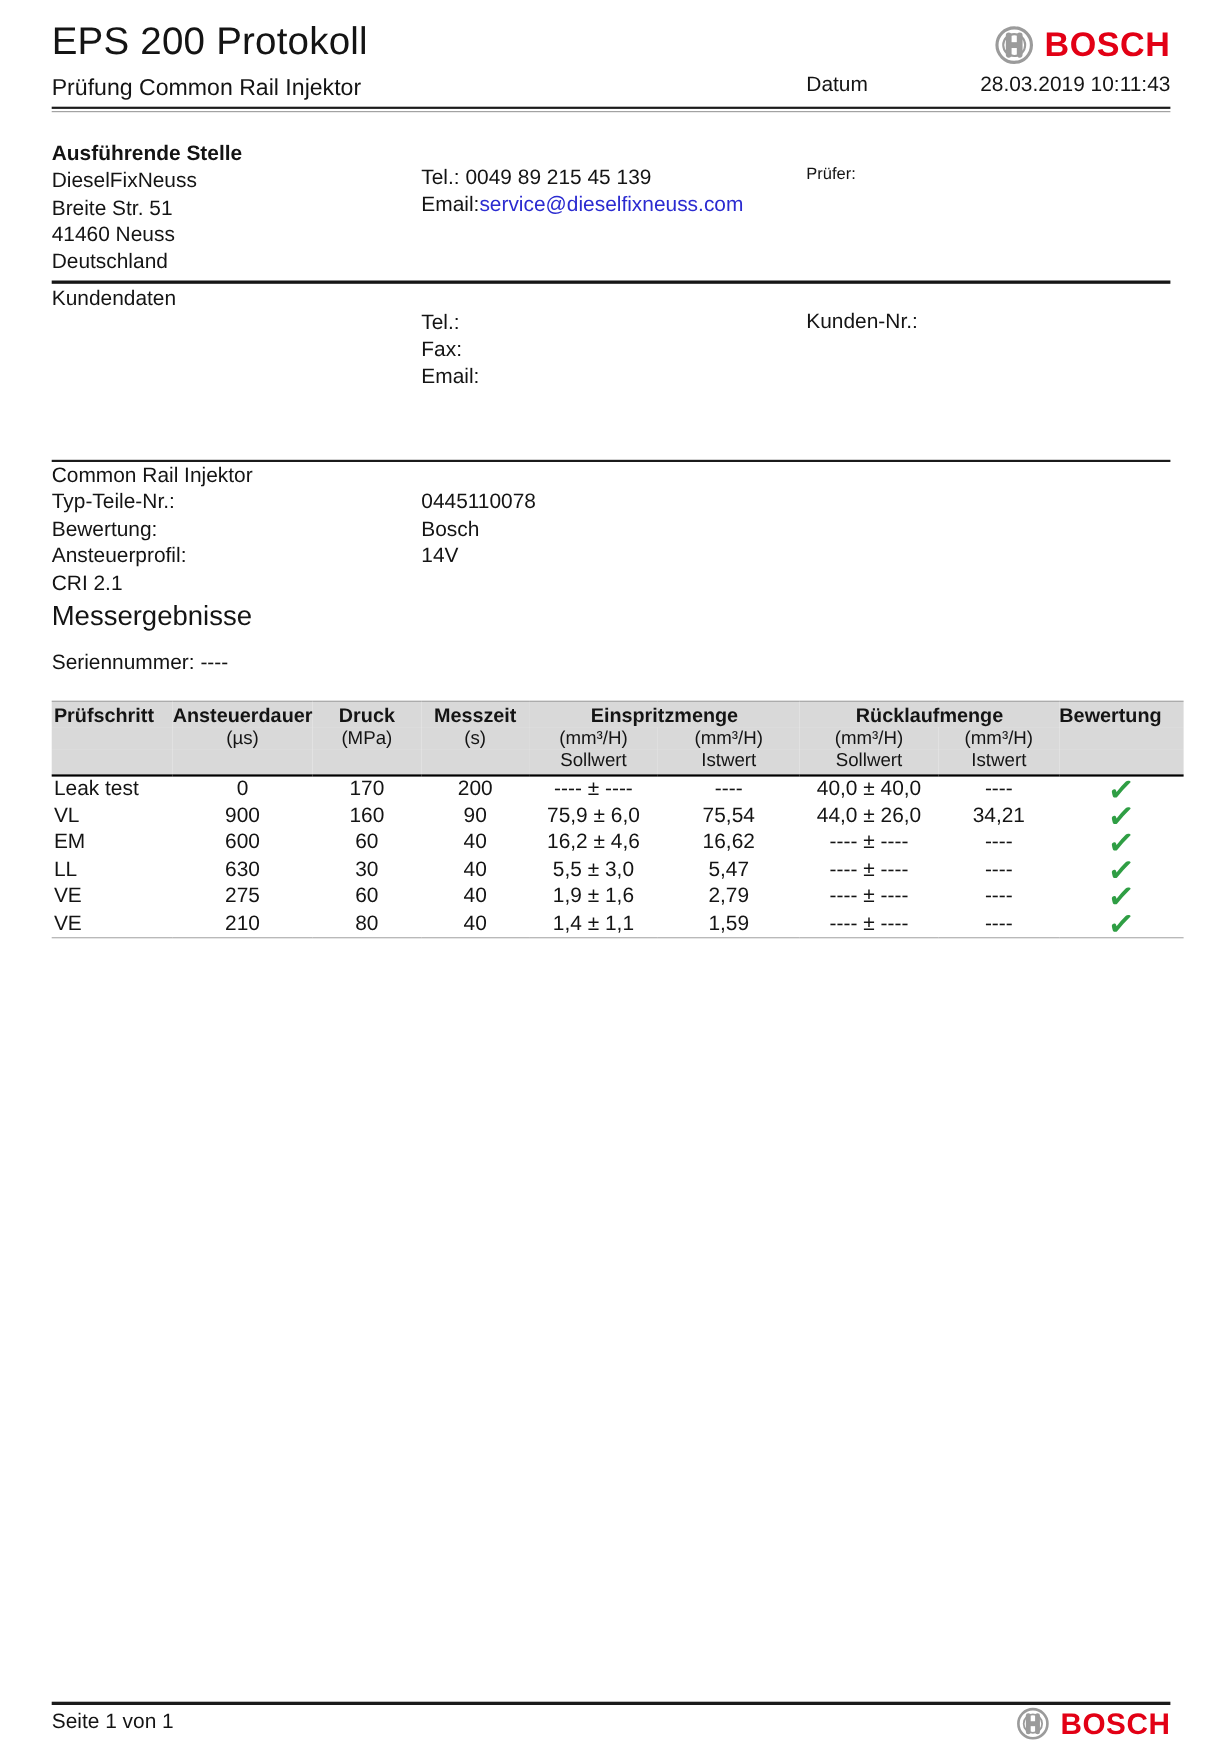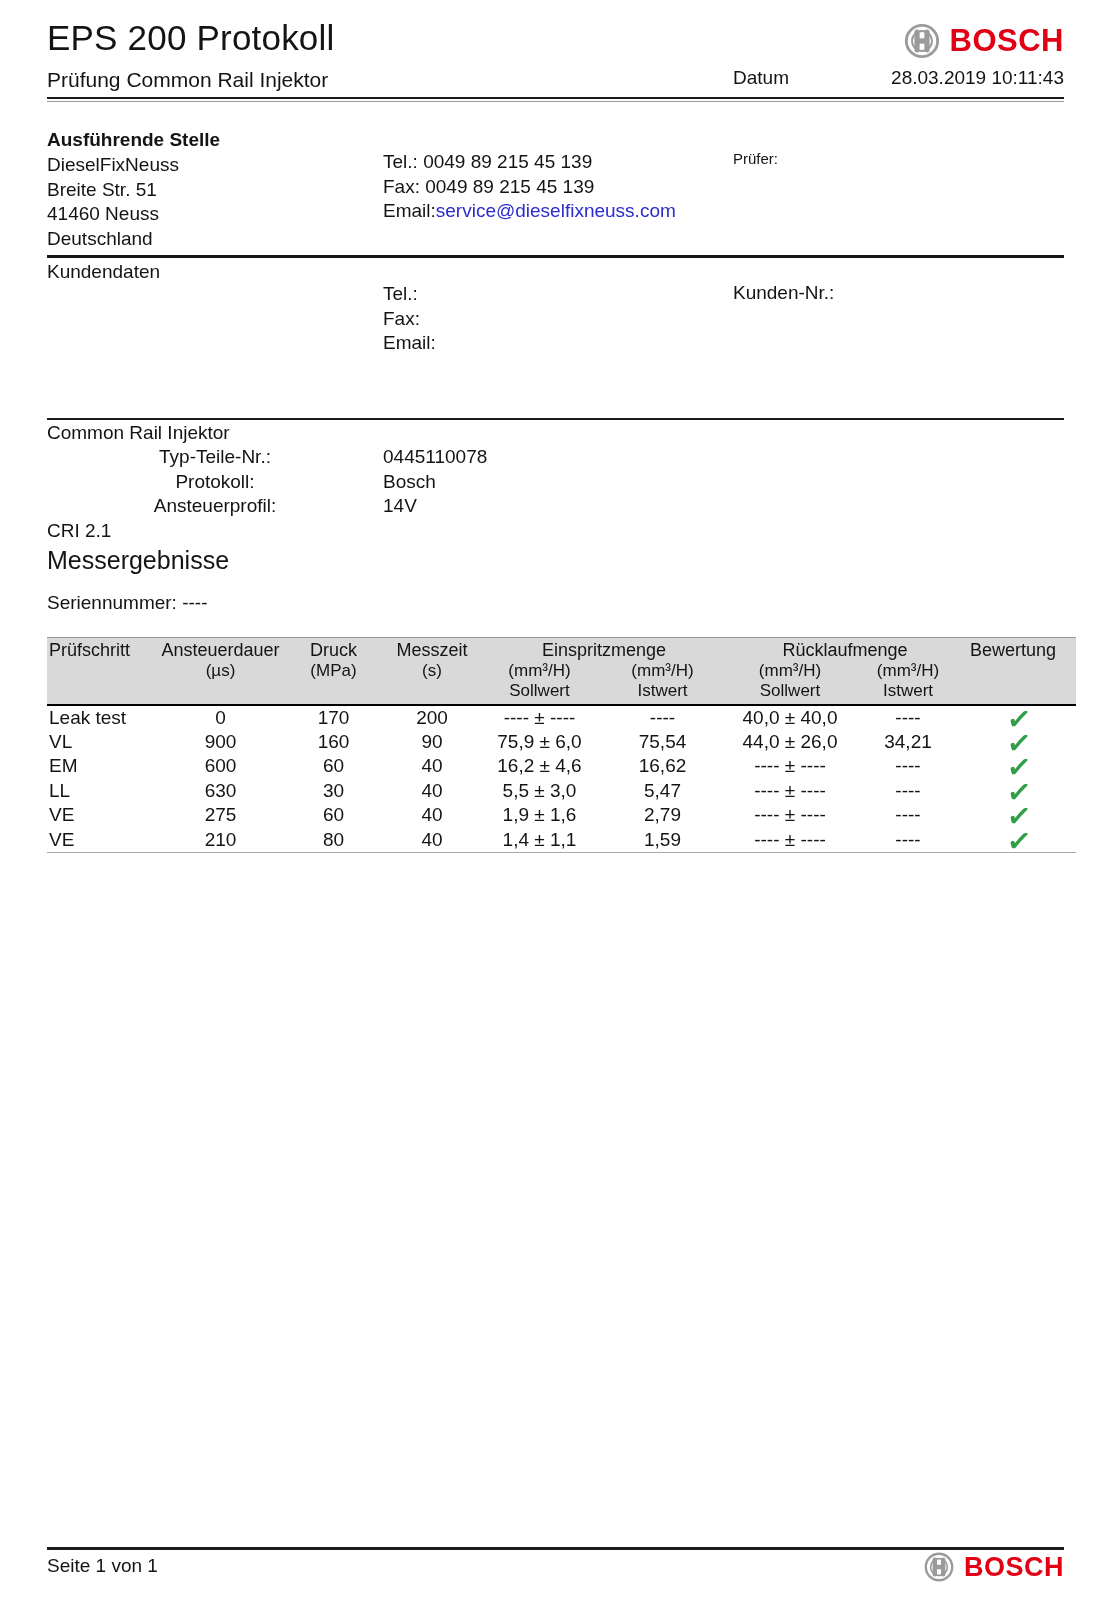--- a/index.html
+++ b/index.html
@@ -35,36 +35,36 @@
   .email-link { color:#2b2bd0; text-decoration:none; }
   .pruefer { left:733px; top:150px; font-size:15px; }
 
   .rule-kunden { left:47px; top:255px; width:1017px; height:3px; background:#161616; }
   .kunden-heading { left:47px; top:261px; }
   .kunden-contact { left:383px; top:282px; font-size:19px; line-height:24.5px; }
   .kunden-nr { left:733px; top:282px; font-size:19px; }
 
   .rule-injektor { left:47px; top:418px; width:1017px; height:2px; background:#1b1b1b; }
   .injektor-heading { left:47px; top:422px; }
-  .injektor-grid { left:47px; top:445px; font-size:19px; line-height:24.5px;text-align:center; }
+  .injektor-grid { left:47px; top:445px; font-size:19px; line-height:24.5px; }
   .injektor-grid .row { display:flex; }
   .injektor-grid .lbl { width:336px; }
 
   .mess-heading { left:47px; top:546px; font-size:25px; }
   .serien { left:47px; top:592px; font-size:19px; }
 
   
   .results-table {
     position:absolute; left:47px; top:637px; width:1029px;
     border-collapse:collapse; table-layout:fixed; font-size:19px; color:#141414;
     border-bottom:1px solid #a8a8a8;
   }
   .results-table td { padding:0; text-align:center; vertical-align:middle; overflow:visible; white-space:nowrap; }
   .results-table thead { background:#d9d9d9; }
-  .results-table thead tr:first-child td { border-top:1px solid #9a9a9a; padding-top:2px; }
+  .results-table thead tr:first-child td { border-top:1px solid #9a9a9a; padding-top:2px;font-weight:bold; }
   .results-table thead tr:last-child td { border-bottom:2px solid #000; padding-bottom:3px; }
   .results-table thead { font-size:18px; }
   .results-table thead tr.sub td { font-size:17px; }
   .results-table td.left { text-align:left; padding-left:2px; }
   .results-table td.right { text-align:right; padding-right:20px; }
   .results-table tbody tr { height:24.5px; }
   .results-table td.check span {
     display:inline-block; color:#2f9e44; font-weight:700; font-size:29px;
     line-height:10px; transform:rotate(6deg); position:relative; top:5px;
   }
@@ -104,24 +104,20 @@
   <div>41460 Neuss</div>
   <div>Deutschland</div>
 </div>
 
 <div class="abs contact">
   <div>
     <span class="lbl">Tel.:</span>
     <span>0049 89 215 45 139</span>
   </div>
   <div>
-    <span class="lbl">Fax:</span>
-    <span>0049 89 215 45 139</span>
-  </div>
-  <div>
     <span class="lbl">Email:</span><a href="#" class="email-link">service@dieselfixneuss.com</a>
   </div>
 </div>
 
 <div class="abs pruefer">Prüfer:</div>
 
 <div class="abs rule-kunden"></div>
 <div class="abs sec-heading kunden-heading">Kundendaten</div>
 
 <div class="abs kunden-contact">
@@ -133,21 +129,21 @@
 
 <div class="abs rule-injektor"></div>
 <div class="abs sec-heading injektor-heading">Common Rail Injektor</div>
 
 <div class="abs injektor-grid">
   <div class="row">
     <span class="lbl">Typ-Teile-Nr.:</span>
     <span>0445110078</span>
   </div>
   <div class="row">
-    <span class="lbl">Protokoll:</span>
+    <span class="lbl">Bewertung:</span>
     <span>Bosch</span>
   </div>
   <div class="row">
     <span class="lbl">Ansteuerprofil:</span>
     <span>14V</span>
   </div>
   <div class="row">
     <span>CRI 2.1</span>
   </div>
 </div>

